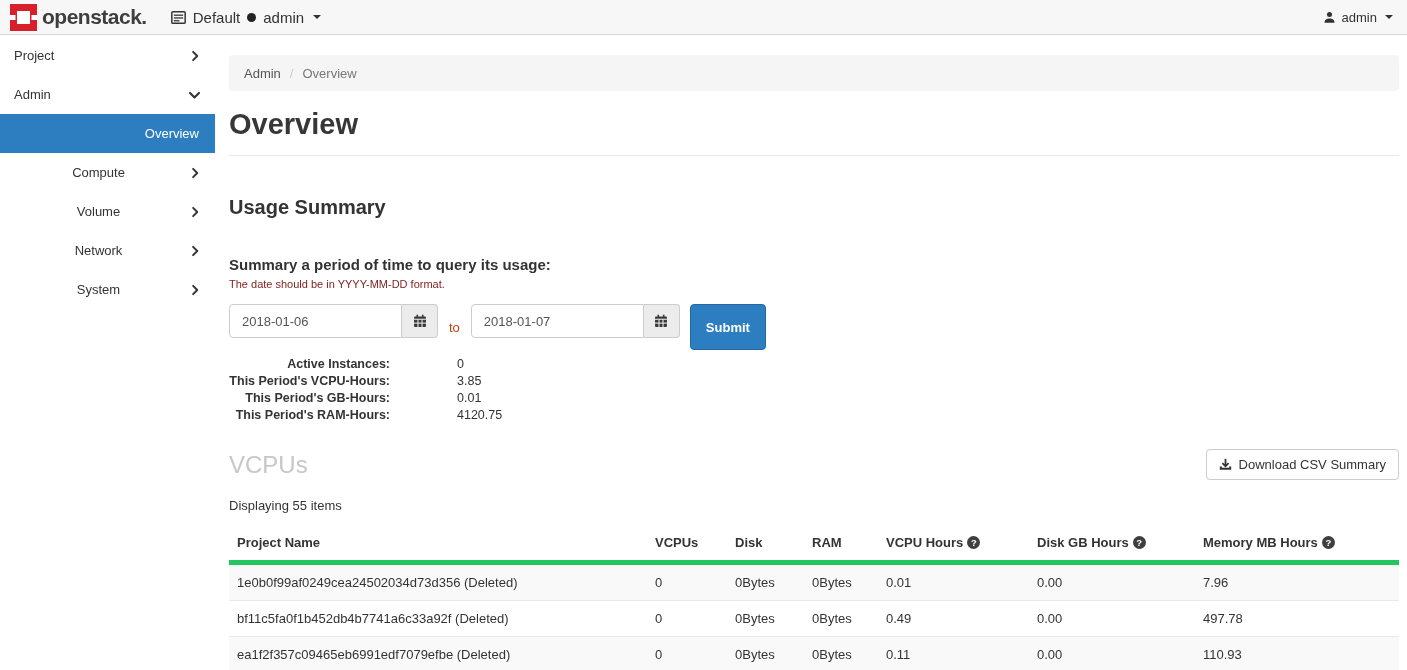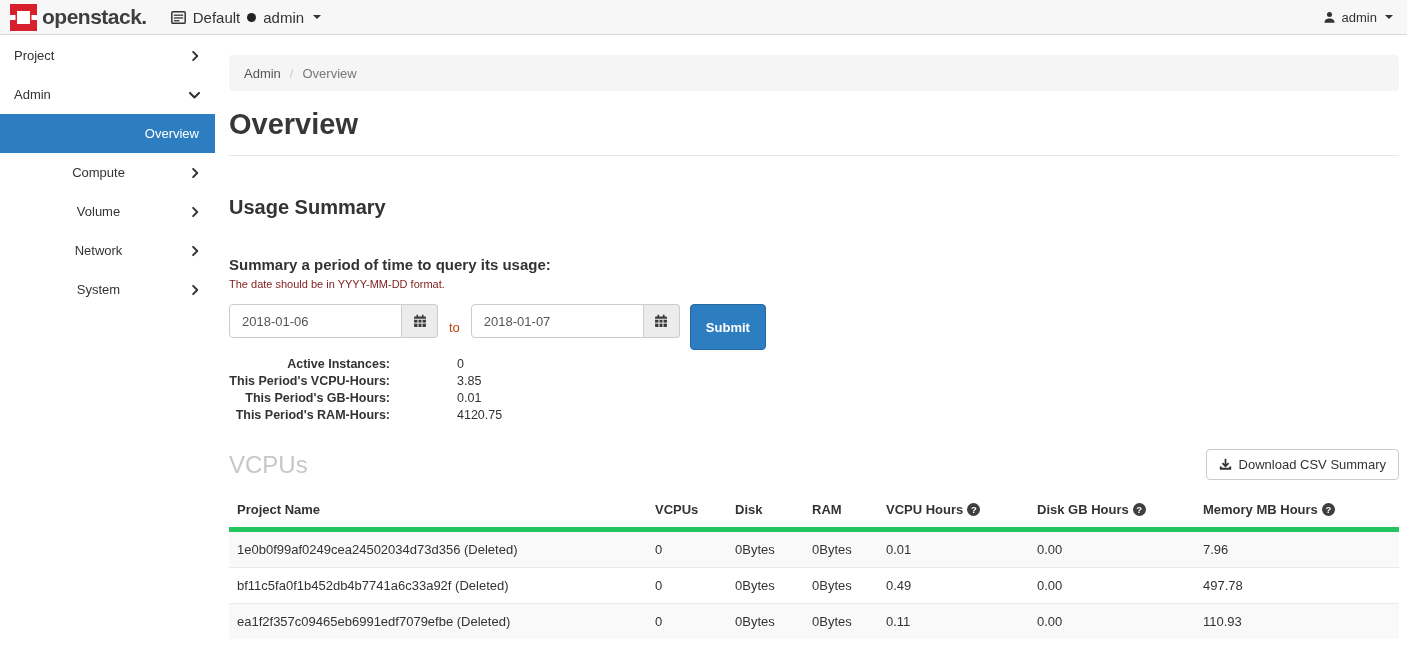--- a/index.html
+++ b/index.html
@@ -296,20 +296,21 @@
         <svg width="13" height="13" viewBox="0 0 16 16">
           <path d="M8 1 L8 9" stroke="#333" stroke-width="2.2"></path>
           <path d="M4.2 6.2 L8 10 L11.8 6.2" fill="none" stroke="#333" stroke-width="2.2"></path>
           <path d="M1 10.5 L1 14.5 L15 14.5 L15 10.5 L12.5 10.5 L12.5 12 L3.5 12 L3.5 10.5 Z" fill="#333"></path>
         </svg>
       </span>
       <span>Download CSV Summary</span>
     </button>
   </div>
 
+  <div class="count-text">Displaying 55 items</div>
 
   <table class="usage-table">
     <colgroup>
       <col style="width:418px">
         <col style="width:80px">
         <col style="width:77px">
         <col style="width:74px">
       <col style="width:151px">
         <col style="width:166px">
         <col style="width:204px">

